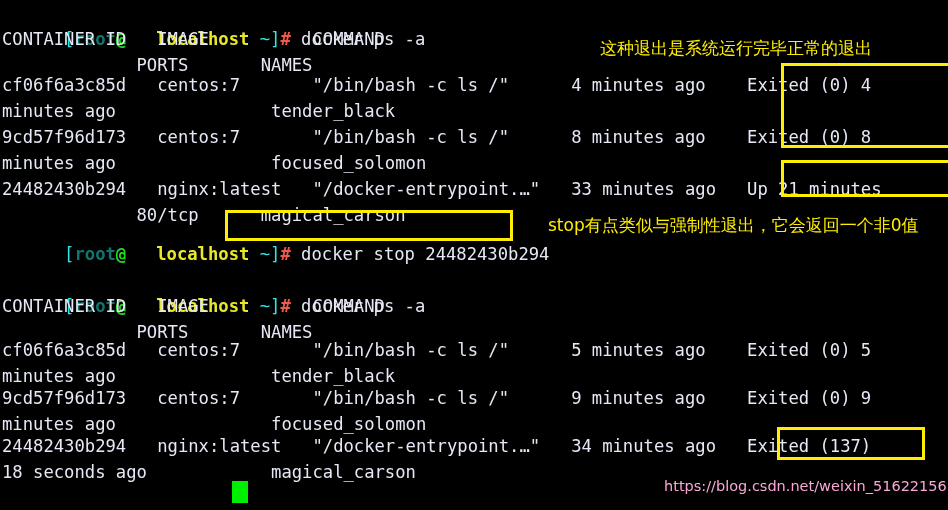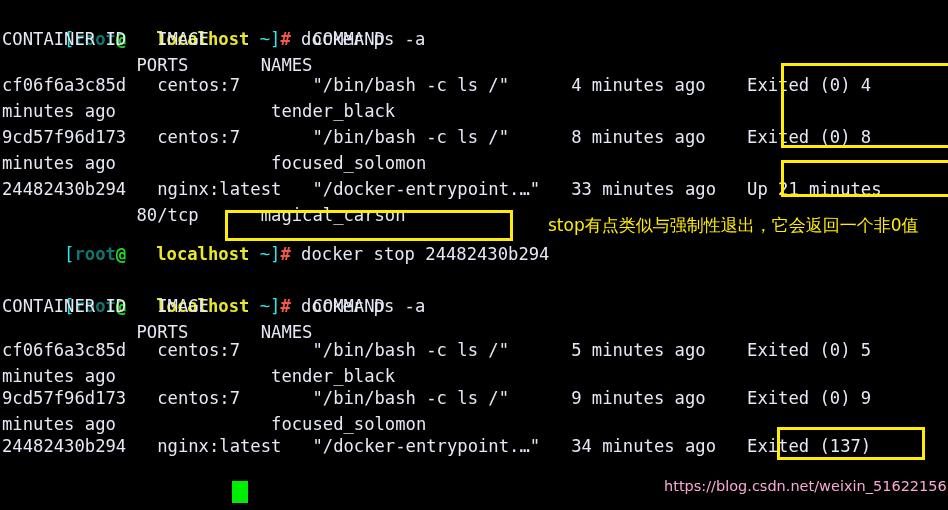--- a/index.html
+++ b/index.html
@@ -122,35 +122,37 @@
     <div class="line c-out" style="top:337px;">cf06f6a3c85d   centos:7       "/bin/bash -c ls /"      5 minutes ago    Exited (0) 5</div>
 
     <div class="line c-out" style="top:363px;">minutes ago               tender_black</div>
 
     <div class="line c-out" style="top:385px;">9cd57f96d173   centos:7       "/bin/bash -c ls /"      9 minutes ago    Exited (0) 9</div>
 
     <div class="line c-out" style="top:411px;">minutes ago               focused_solomon</div>
 
     <div class="line c-out" style="top:433px;">24482430b294   nginx:latest   "/docker-entrypoint.…"   34 minutes ago   Exited (137)</div>
 
+    <div class="line c-out" style="top:459px;">18 seconds ago            magical_carson</div>
 
     <div class="line" style="top:480px;">
       <span class="c-bracket">[</span><span class="c-user">root</span><span class="c-at">@</span><span class="c-host">localhost</span><span class="c-bracket"> ~]</span><span class="c-hash">#</span>
     </div>
 
     <div class="cursor" style="left:232px; top:481px;"></div>
 
   </div>
 
   <div class="hlbox" style="left:781px; top:63px; width:175px; height:85px;"></div>
 
   <div class="hlbox" style="left:781px; top:160px; width:175px; height:37px;"></div>
 
   <div class="hlbox" style="left:225px; top:210px; width:288px; height:31px;"></div>
 
   <div class="hlbox" style="left:777px; top:427px; width:148px; height:33px;"></div>
 
+  <div class="note" style="left:600px; top:38px;">这种退出是系统运行完毕正常的退出</div>
 
   <div class="note" style="left:548px; top:215px;text-align:center;">stop有点类似与强制性退出，它会返回一个非0值</div>
 
   <div class="watermark" style="left:664px; top:478px;">https://blog.csdn.net/weixin_51622156</div>
 
 </div>
 
 </body></html>

